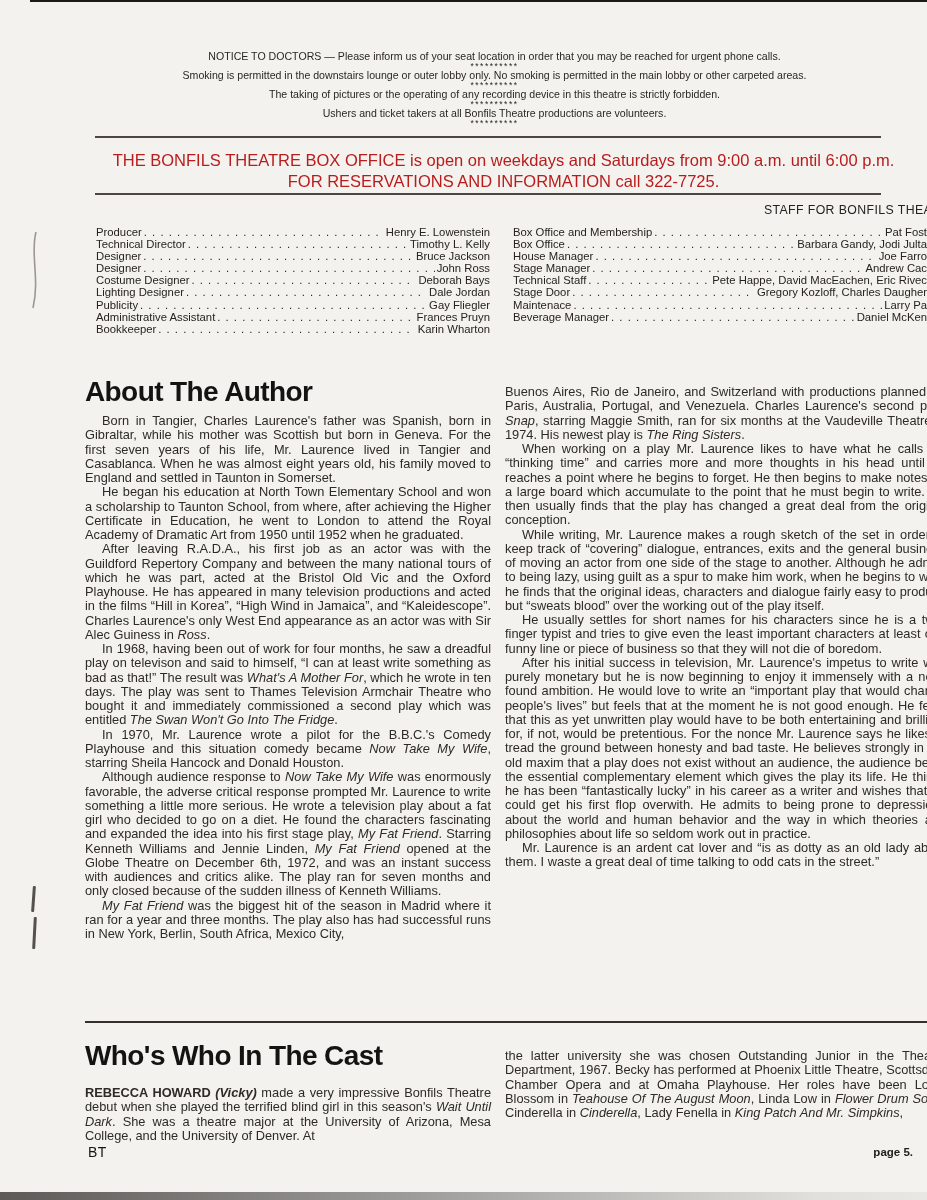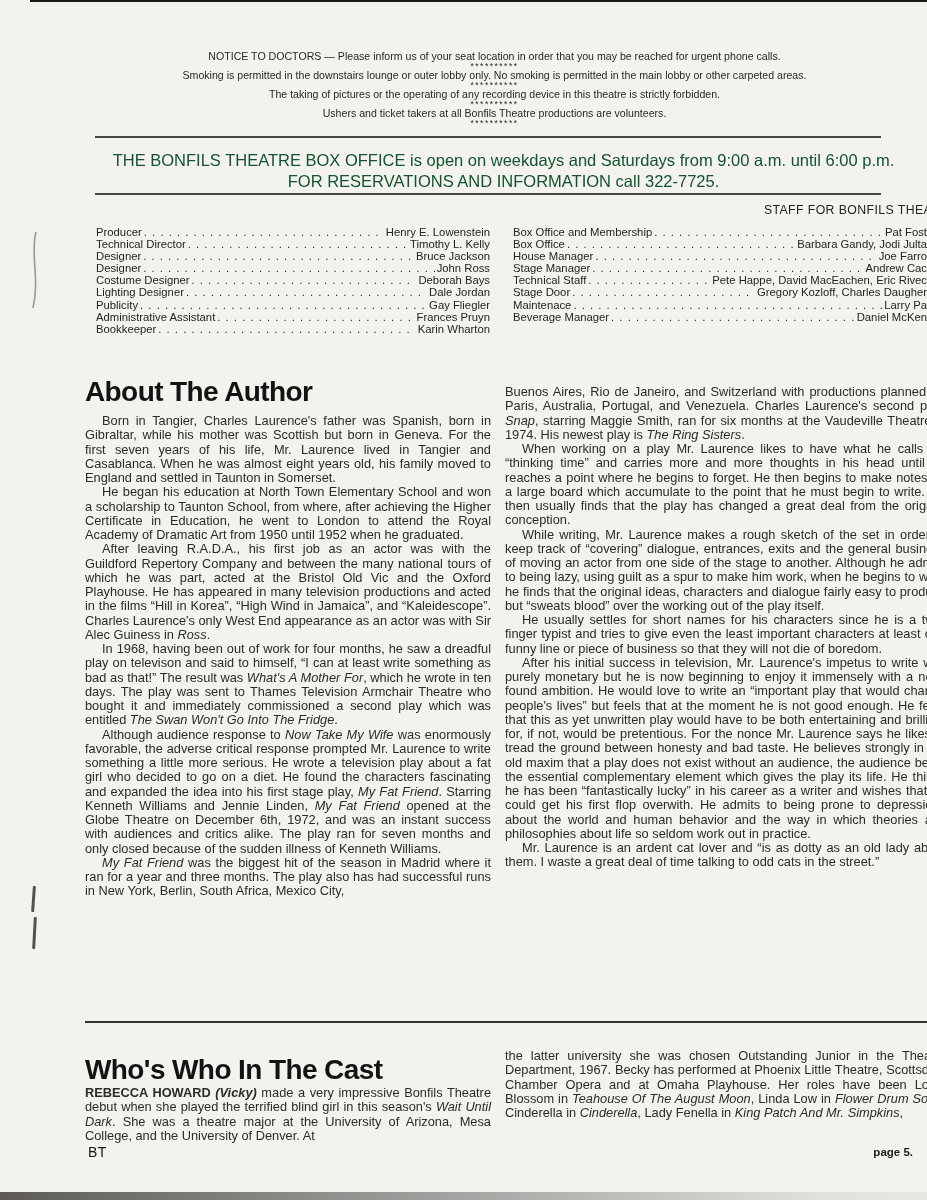--- a/index.html
+++ b/index.html
@@ -17,21 +17,21 @@
   .rule { position:absolute; background:#3a3734; }
   .top-line { left:30px; right:0; top:5px; height:2px; background:#1c1a18; }
   .bottom-strip {
     position:absolute; left:0; right:0; bottom:0; height:8px;
     background:linear-gradient(to right, rgba(55,52,50,0.8), rgba(95,92,90,0.45) 55%, rgba(140,138,135,0.18) 85%, rgba(160,158,155,0.1));
   }
   
   .notices { left:70px; right:38px; top:50px; text-align:center; font-size:10.6px; line-height:12.5px; color:#2a2724; }
   .stars { font-size:8.5px; line-height:6.5px; letter-spacing:1.5px; color:#2a2724; }
   
-  .boxoffice { left:105px; right:55px; top:150px; text-align:center; font-size:16.5px; line-height:21px; color:#14532d; }
+  .boxoffice { left:105px; right:55px; top:150px; text-align:center; font-size:16.5px; line-height:21px; color:#b91c1c; }
   
   .staff-title { left:0; right:0; top:203px; text-align:right; font-size:12.3px; letter-spacing:0.4px; color:#242120; }
   .staff-col { top:226px; font-size:11.3px; line-height:12.1px; color:#262320; }
   .staff-col.left  { left:96px;  width:394px; }
   .staff-col.right { left:513px; width:414px; }
   .staff-row { display:flex; align-items:baseline; }
   .staff-role { white-space:nowrap; }
   .staff-dots { flex:1 1 auto; overflow:hidden; white-space:nowrap; margin:0 2px; }
   .staff-dots::before {
     content:" .  .  .  .  .  .  .  .  .  .  .  .  .  .  .  .  .  .  .  .  .  .  .  .  .  .  .  .  .  .  .  .  .  .  .  .  .  .  .  .  .  .  .  .  .  .  .  . ";
@@ -182,36 +182,37 @@
       </div>
   </div>
 
   <div class="abs section-title" style="left:85px; top:376px;text-align:right;">About The Author</div>
 
   <div class="abs body-col about-left">
     <p>Born in Tangier, Charles Laurence's father was Spanish, born in Gibraltar, while his mother was Scottish but born in Geneva. For the first seven years of his life, Mr. Laurence lived in Tangier and Casablanca. When he was almost eight years old, his family moved to England and settled in Taunton in Somerset.</p>
     <p>He began his education at North Town Elementary School and won a scholarship to Taunton School, from where, after achieving the Higher Certificate in Education, he went to London to attend the Royal Academy of Dramatic Art from 1950 until 1952 when he graduated.</p>
     <p>After leaving R.A.D.A., his first job as an actor was with the Guildford Repertory Company and between the many national tours of which he was part, acted at the Bristol Old Vic and the Oxford Playhouse. He has appeared in many television productions and acted in the films “Hill in Korea”, “High Wind in Jamaica”, and “Kaleidescope”. Charles Laurence's only West End appearance as an actor was with Sir Alec Guiness in <i>Ross</i>.</p>
     <p>In 1968, having been out of work for four months, he saw a dreadful play on televison and said to himself, “I can at least write something as bad as that!” The result was <i>What's A Mother For</i>, which he wrote in ten days. The play was sent to Thames Television Armchair Theatre who bought it and immediately commissioned a second play which was entitled <i>The Swan Won't Go Into The Fridge</i>.</p>
+    <p>In 1970, Mr. Laurence wrote a pilot for the B.B.C.'s Comedy Playhouse and this situation comedy became <i>Now Take My Wife</i>, starring Sheila Hancock and Donald Houston.</p>
     <p>Although audience response to <i>Now Take My Wife</i> was enormously favorable, the adverse critical response prompted Mr. Laurence to write something a little more serious. He wrote a television play about a fat girl who decided to go on a diet. He found the characters fascinating and expanded the idea into his first stage play, <i>My Fat Friend</i>. Starring Kenneth Williams and Jennie Linden, <i>My Fat Friend</i> opened at the Globe Theatre on December 6th, 1972, and was an instant success with audiences and critics alike. The play ran for seven months and only closed because of the sudden illness of Kenneth Williams.</p>
     <p><i>My Fat Friend</i> was the biggest hit of the season in Madrid where it ran for a year and three months. The play also has had successful runs in New York, Berlin, South Africa, Mexico City,</p>
   </div>
 
   <div class="abs body-col about-right">
     <p class="noindent">Buenos Aires, Rio de Janeiro, and Switzerland with productions planned for Paris, Australia, Portugal, and Venezuela. Charles Laurence's second play, <i>Snap</i>, starring Maggie Smith, ran for six months at the Vaudeville Theatre in 1974. His newest play is <i>The Ring Sisters</i>.</p>
     <p>When working on a play Mr. Laurence likes to have what he calls his “thinking time” and carries more and more thoughts in his head until he reaches a point where he begins to forget. He then begins to make notes on a large board which accumulate to the point that he must begin to write. He then usually finds that the play has changed a great deal from the original conception.</p>
     <p>While writing, Mr. Laurence makes a rough sketch of the set in order to keep track of “covering” dialogue, entrances, exits and the general business of moving an actor from one side of the stage to another. Although he admits to being lazy, using guilt as a spur to make him work, when he begins to write he finds that the original ideas, characters and dialogue fairly easy to produce but “sweats blood” over the working out of the play itself.</p>
     <p>He usually settles for short names for his characters since he is a two-finger typist and tries to give even the least important characters at least one funny line or piece of business so that they will not die of boredom.</p>
     <p>After his initial success in television, Mr. Laurence's impetus to write was purely monetary but he is now beginning to enjoy it immensely with a new-found ambition. He would love to write an “important play that would change people's lives” but feels that at the moment he is not good enough. He feels that this as yet unwritten play would have to be both entertaining and brilliant for, if not, would be pretentious. For the nonce Mr. Laurence says he likes to tread the ground between honesty and bad taste. He believes strongly in the old maxim that a play does not exist without an audience, the audience being the essential complementary element which gives the play its life. He thinks he has been “fantastically lucky” in his career as a writer and wishes that he could get his first flop overwith. He admits to being prone to depressions about the world and human behavior and the way in which theories and philosophies about life so seldom work out in practice.</p>
     <p>Mr. Laurence is an ardent cat lover and “is as dotty as an old lady about them. I waste a great deal of time talking to odd cats in the street.”</p>
   </div>
 
   <div class="rule wide-rule"></div>
 
-  <div class="abs section-title" style="left:85px; top:1040px;margin-top:14px;">Who's Who In The Cast</div>
+  <div class="abs section-title" style="left:85px; top:1040px;">Who's Who In The Cast</div>
 
   <div class="abs body-col whos-left">
     <p class="noindent"><b>REBECCA HOWARD</b> <b><i>(Vicky)</i></b> made a very impressive Bonfils Theatre debut when she played the terrified blind girl in this season's <i>Wait Until Dark</i>. She was a theatre major at the University of Arizona, Mesa College, and the University of Denver. At</p>
   </div>
 
   <div class="abs body-col whos-right">
     <p class="noindent">the latter university she was chosen Outstanding Junior in the Theatre Department, 1967. Becky has performed at Phoenix Little Theatre, Scottsdale Chamber Opera and at Omaha Playhouse. Her roles have been Lotus Blossom in <i>Teahouse Of The August Moon</i>, Linda Low in <i>Flower Drum Song</i>, Cinderella in <i>Cinderella</i>, Lady Fenella in <i>King Patch And Mr. Simpkins</i>,</p>
   </div>
 
   <div class="abs bt-logo">BT</div>

